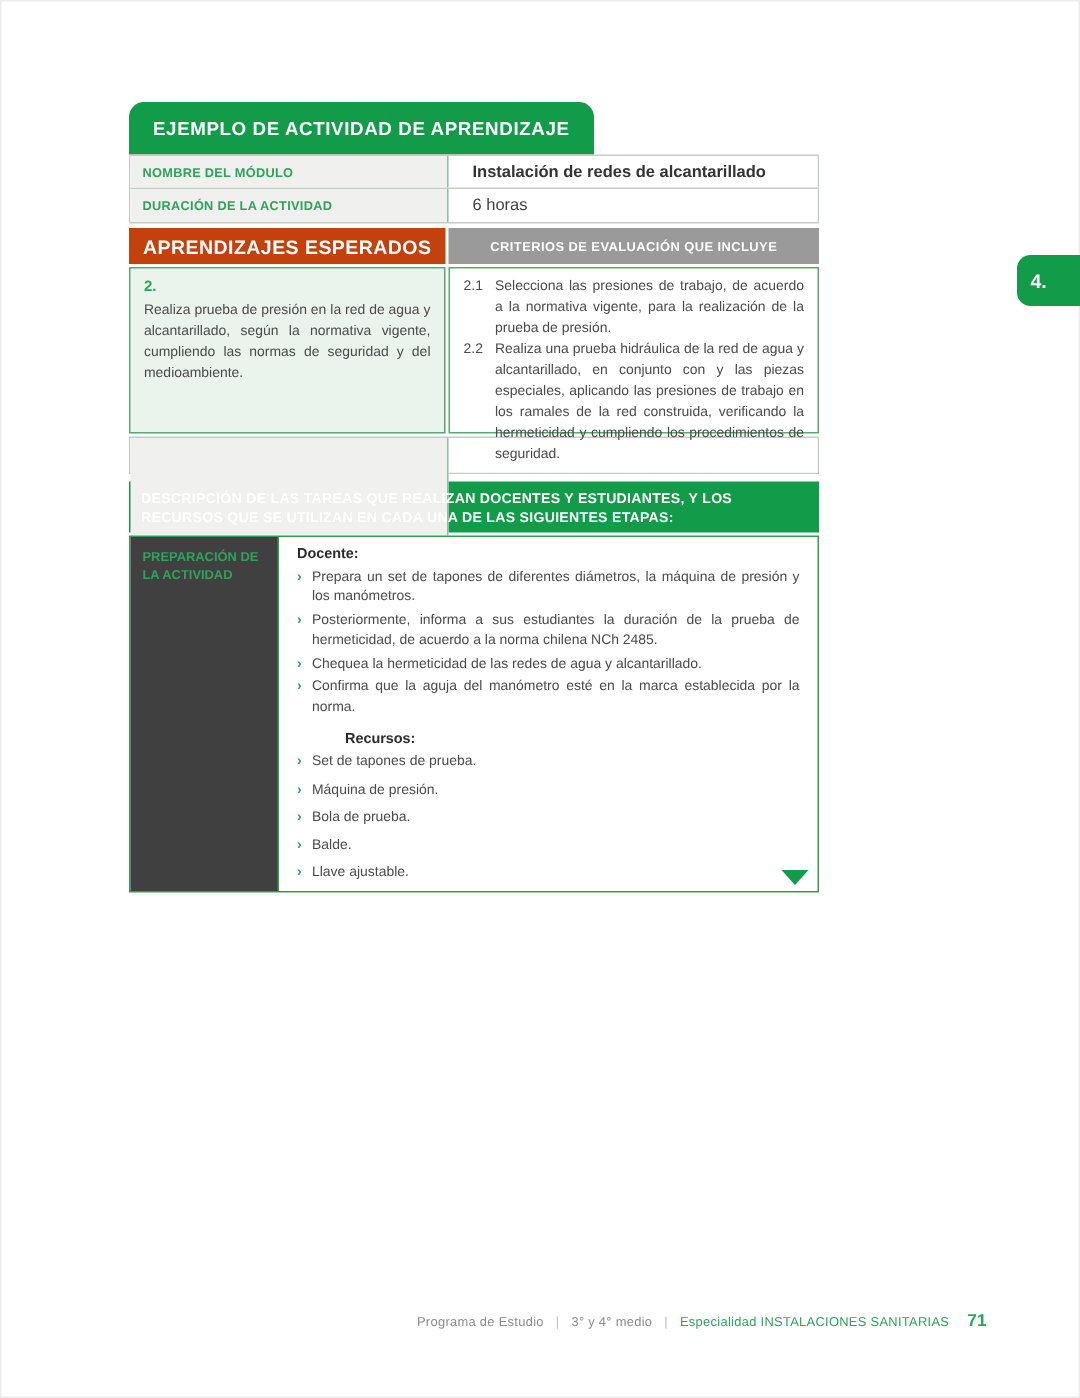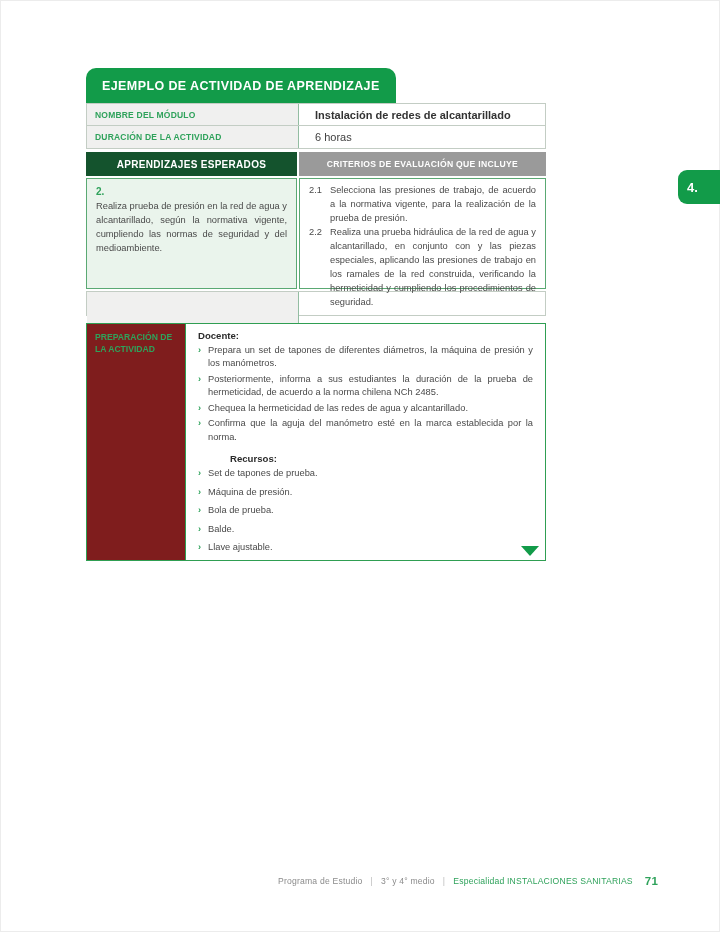--- a/index.html
+++ b/index.html
@@ -50,23 +50,23 @@
     flex:1; display:flex; align-items:center;
     padding:0 16px; font-size:11px; color:#3f3f3f;
   }
   .cell-value.bold { font-weight:bold; color:#333; }
 
   .gap2 { height:2px; } .gap3 { height:3px; } .gap5 { height:5px; }
 
   .split-header { display:flex; height:24px; }
   .split-header .hd-left {
     width:211px; flex:0 0 211px; margin-right:2px;
-    background:#14532d; color:#fff;
+    background:#c2410c; color:#fff;
     display:flex; align-items:center; justify-content:center;
-    font-size:10px; font-weight:bold; letter-spacing:0.3px;
+    font-size:13px; font-weight:bold; letter-spacing:0.3px;
   }
   .split-header .hd-right {
     flex:1; background:#9a9a9a; color:#fff;
     display:flex; align-items:center; justify-content:center;
     font-size:8.6px; font-weight:bold; letter-spacing:0.3px;
   }
 
   .split-body { display:flex; height:111px; }
   .sb-left {
     width:211px; flex:0 0 211px; margin-right:2px;
@@ -91,21 +91,21 @@
     font-size:9.4px; font-weight:bold; line-height:1.4; letter-spacing:0.2px;
     height:34px; overflow:hidden;
   }
 
   .prep-block {
     display:flex; border:1px solid #2f9e52; height:238px;
     position:relative; background:#fff;
   }
   .prep-label {
     width:99px; flex:0 0 99px;
-    background:#7f1d1d; border-right:1px solid #2f9e52;
+    background:#404040; border-right:1px solid #2f9e52;
     color:#2fa25b; font-size:8.6px; font-weight:bold; line-height:1.45;
     padding:7px 6px 0 8px;
   }
   .prep-content { flex:1; padding:6px 12px 6px 12px; overflow:hidden; }
   .list-title { font-size:9.6px; font-weight:bold; color:#2b2b2b; margin-bottom:3px; }
   .list-title.second { margin-top:9px;margin-left:32px; }
   .bullet-item { display:flex; margin-bottom:2px; font-size:9.3px; line-height:1.45; color:#4a4a4a; }
   .bullet-item .glyph { flex:0 0 10px; color:#2fa25b; font-weight:bold; }
   .bullet-item .btext { flex:1; text-align:justify; }
   .res-item { margin-bottom:5px; }
@@ -182,20 +182,21 @@
 
   <div class="metod-block">
     <div class="info-row" style="height:23px;flex-direction:column;">
       <div class="cell-label">METODOLOGÍAS SELECCIONADAS</div>
       <div class="cell-value">Demostración guiada</div>
     </div>
   </div>
 
   <div class="gap5"></div>
 
+  <div class="desc-banner">DESCRIPCIÓN DE LAS TAREAS QUE REALIZAN DOCENTES Y ESTUDIANTES, Y LOS RECURSOS QUE SE UTILIZAN EN CADA UNA DE LAS SIGUIENTES ETAPAS:</div>
 
   <div class="gap2"></div>
 
   <div class="prep-block">
     <div class="prep-label">PREPARACIÓN DE LA ACTIVIDAD</div>
     <div class="prep-content">
 
       <div class="list-title">Docente:</div>
 
       <div class="bullet-item">

